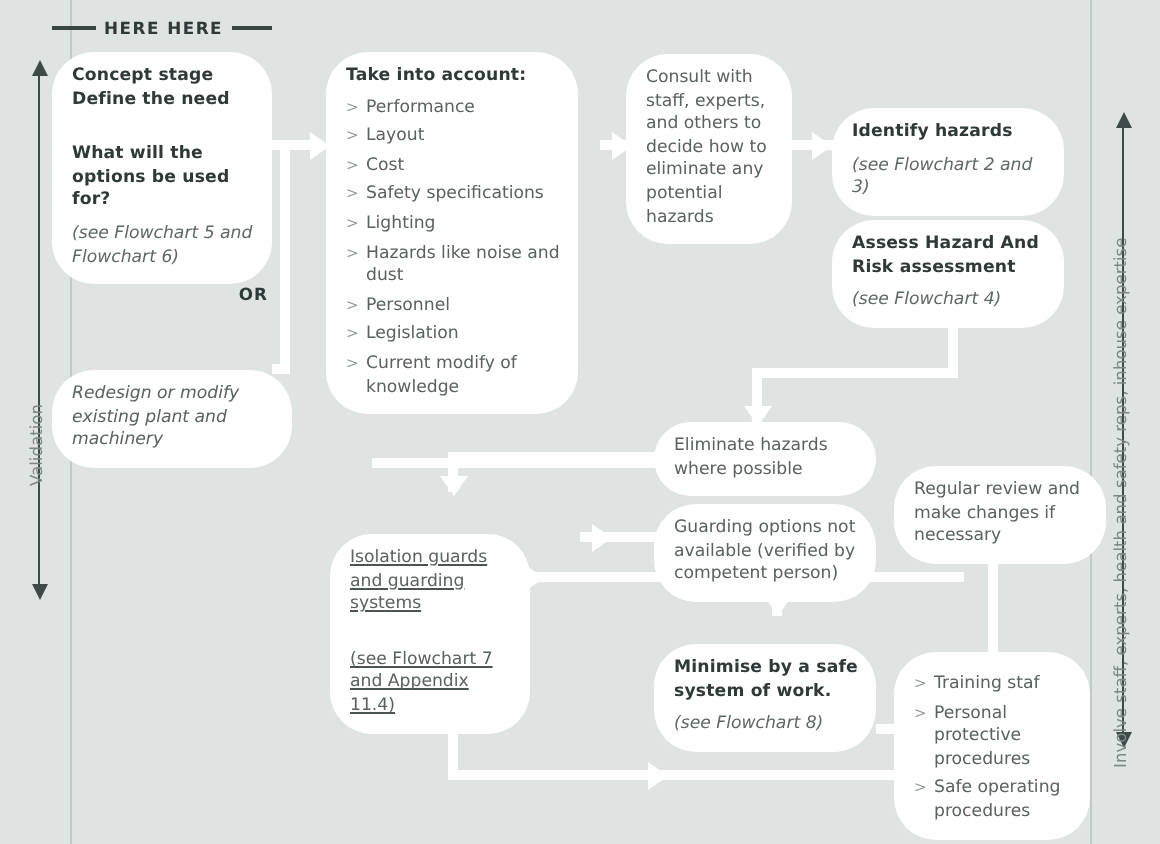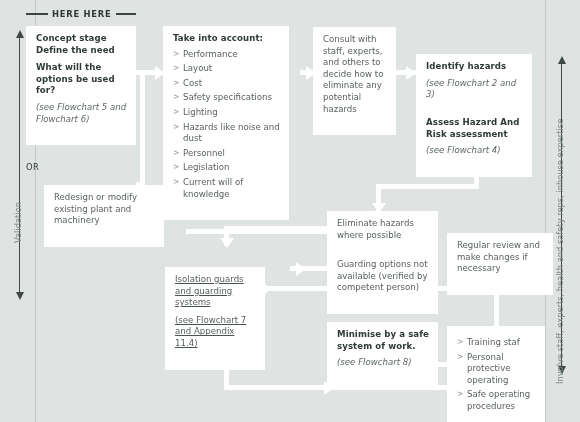--- a/index.html
+++ b/index.html
@@ -12,39 +12,40 @@
     width:580px;height:422px;
     background:#dfe3e2;
     overflow:hidden;
   }
 
   
   .box{
     position:absolute;
     background:#ffffff;
     box-sizing:border-box;
-    padding:7px 9px 20px 10px;
+    padding:7px 9px 7px 10px;
     color:#4a5553;
     font-size:8.6px;
     line-height:11.6px;
     z-index:5;
+    border-radius:21px;
   }
   .box .hd{
     font-weight:bold;
     color:#2f3a38;
     letter-spacing:.01em;
   }
   .box .bd{color:#58625f;}
   .box .ref{
     font-style:italic;
     color:#5d6got;
     color:#5d6866;
     margin-top:5px;
   }
-  .box .p2{margin-top:6px;}
+  .box .p2{margin-top:16px;}
 
   
   ul.bl{list-style:none;margin:0;padding:0;}
   ul.bl li{
     position:relative;
     padding-left:10px;
     margin-top:3px;
     color:#58625f;
   }
   ul.bl li:first-child{margin-top:4px;}
@@ -74,22 +75,22 @@
   #startrow .rule.a{width:22px;}
   #startrow .rule.b{width:20px;}
   #startrow .lbl{
     font-size:8.4px;font-weight:bold;color:#2f3a38;
     letter-spacing:.09em;white-space:nowrap;
   }
 
   
   #ortxt{
     position:absolute;left:26px;top:142px;width:108px;
-    text-align:left;font-size:8.4px;font-weight:normal;
-    color:#2f3a38;letter-spacing:.06em;z-index:6;margin-top:20px;
+    text-align:right;font-size:8.4px;font-weight:bold;
+    color:#2f3a38;letter-spacing:.06em;z-index:6;
   }
 
   
   .axis{position:absolute;z-index:2;}
   .axis .stem{position:absolute;width:1.3px;background:#3f4a48;}
   .axis .head{position:absolute;width:0;height:0;}
   .axis .head.up{border-left:4px solid transparent;border-right:4px solid transparent;border-bottom:8px solid #3f4a48;}
   .axis .head.dn{border-left:4px solid transparent;border-right:4px solid transparent;border-top:8px solid #3f4a48;}
   .vlabel{
     position:absolute;
@@ -176,36 +177,36 @@
   <div class="box" style="left:26px;top:26px;width:110px;">
     <div class="hd">Concept stage</div>
     <div class="hd">Define the need</div>
     <div class="hd p2">What will the</div>
     <div class="hd">options be used for?</div>
     <div class="ref">(see Flowchart 5 and Flowchart 6)</div>
   </div>
 
   <div id="ortxt">OR</div>
 
-  <div class="box" style="left:44px;top:185px;width:120px;">
+  <div class="box" style="left:26px;top:185px;width:120px;font-style:italic;">
     <div class="bd">Redesign or modify existing plant and machinery</div>
   </div>
 
   <div class="box" style="left:163px;top:26px;width:126px;">
     <div class="hd">Take into account:</div>
     <ul class="bl">
       <li>Performance</li>
       <li>Layout</li>
       <li>Cost</li>
       <li>Safety specifications</li>
       <li>Lighting</li>
       <li>Hazards like noise and dust</li>
       <li>Personnel</li>
       <li>Legislation</li>
-      <li>Current will of knowledge</li>
+      <li>Current modify of knowledge</li>
     </ul>
   </div>
 
   <div class="box" style="left:313px;top:27px;width:83px;">
     <div class="bd">Consult with staff, experts, and others to decide how to eliminate any potential hazards</div>
   </div>
 
   <div class="box" style="left:416px;top:54px;width:116px;">
     <div class="hd">Identify hazards</div>
     <div class="ref">(see Flowchart 2 and 3)</div>
@@ -234,18 +235,18 @@
     <div class="ref">(see Flowchart 8)</div>
   </div>
 
   <div class="box" style="left:447px;top:233px;width:106px;">
     <div class="bd">Regular review and make changes if necessary</div>
   </div>
 
   <div class="box" style="left:447px;top:326px;width:98px;">
     <ul class="bl">
       <li>Training staf</li>
-      <li>Personal protective operating</li>
+      <li>Personal protective procedures</li>
       <li>Safe operating procedures</li>
     </ul>
   </div>
 
 </div>
 
 </body></html>

